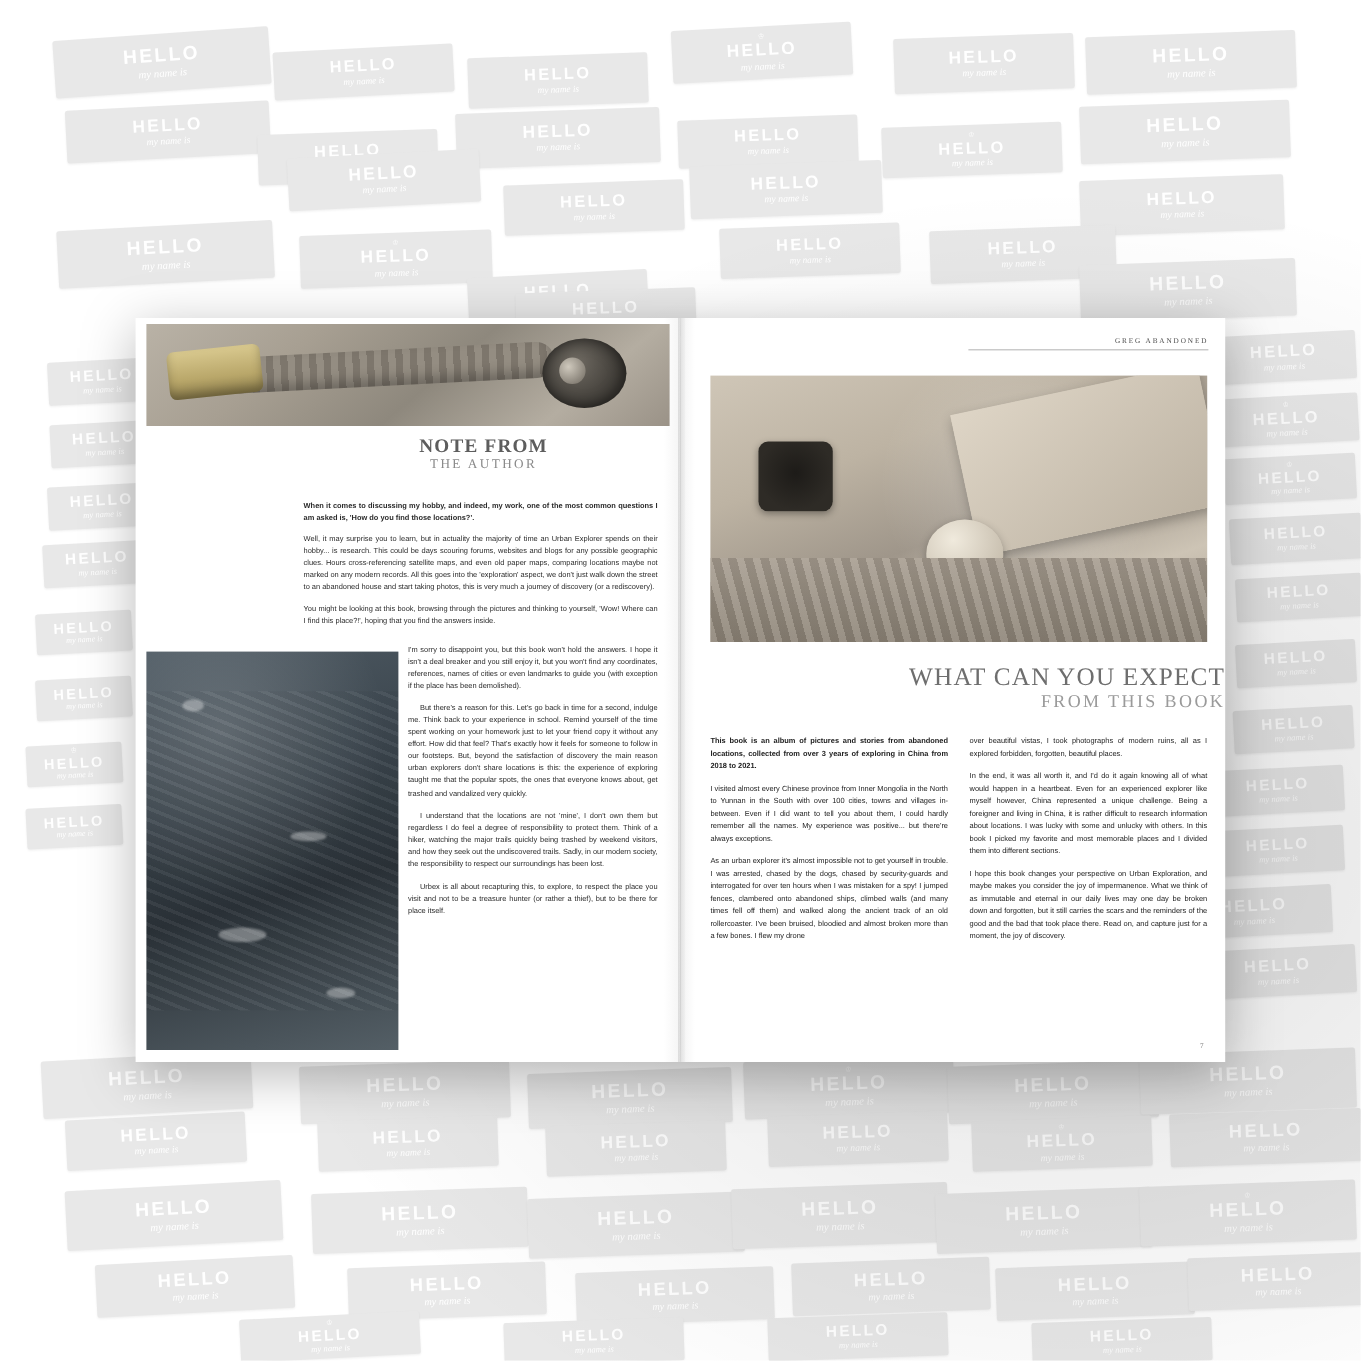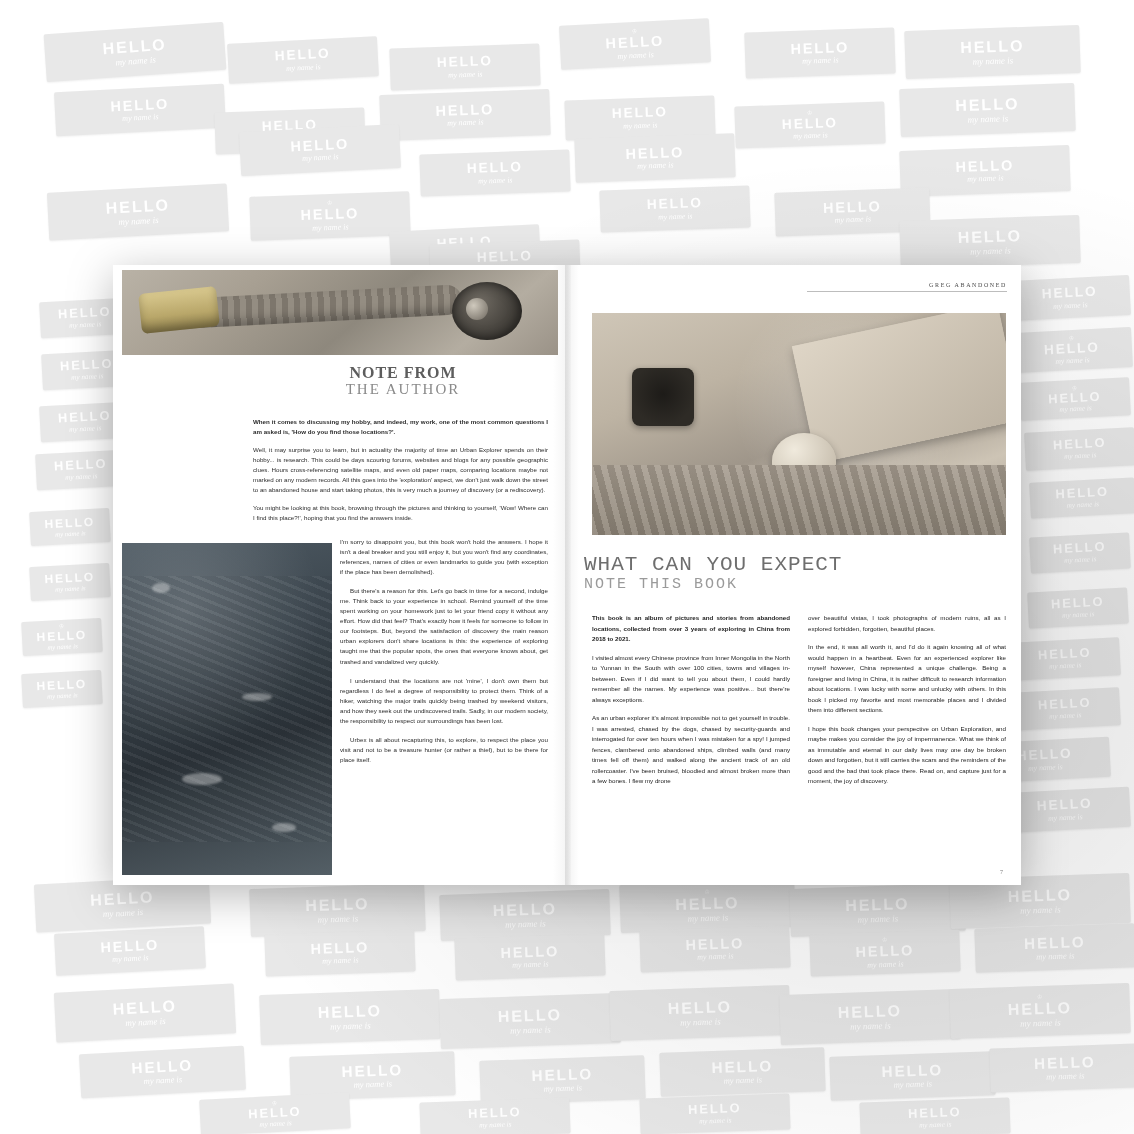--- a/index.html
+++ b/index.html
@@ -111,21 +111,21 @@
     position:absolute;background:rgba(255,255,255,.35);border-radius:50%;filter:blur(1px);
   }
 
   .lp-content{position:absolute;left:140px;top:100px;width:300px;}
   .title-note{
     text-align:center;color:#5d5d5d;
     font-family:"Liberation Serif", serif;
     line-height:1.05;
   }
   .title-note .l1{font-size:16px;letter-spacing:1px;font-weight:bold;}
-  .title-note .l2{font-size:15px;letter-spacing:2px;color:#8a8a8a;}
+  .title-note .l2{font-size:11px;letter-spacing:2px;color:#8a8a8a;}
 
   .lp-col1{
     position:absolute;left:140px;top:152px;width:295px;
     font-size:6.2px;line-height:1.62;color:#2b2b2b;text-align:justify;
   }
   .lp-col1 p{margin:0 0 8px 0;}
   .lp-col1 p.bold{font-weight:bold;}
   .lp-col2{
     position:absolute;left:227px;top:272px;width:208px;
     font-size:6.2px;line-height:1.62;color:#2b2b2b;text-align:justify;
@@ -164,22 +164,22 @@
     box-shadow:0 3px 8px rgba(0,0,0,.3);
   }
   .photo-right .rubble{
     position:absolute;left:0;bottom:0;width:100%;height:70px;
     background:
       repeating-linear-gradient(75deg, rgba(255,255,255,.10) 0 6px, rgba(0,0,0,.10) 6px 13px),
       linear-gradient(#a79d90,#8d8477);
   }
 
   .rp-title{
-    position:absolute;left:17px;top:288px;width:454px;text-align:left;
-    font-family:Liberation Mono, monospace;color:#6e6e6e;line-height:1.12;
+    position:absolute;left:0;top:288px;width:454px;text-align:right;
+    font-family:Liberation Serif, serif;color:#6e6e6e;line-height:1.12;
   }
   .rp-title .l1{font-size:21px;letter-spacing:1px;}
   .rp-title .l2{font-size:15px;letter-spacing:2px;color:#9a9a9a;}
 
   .rp-cols{
     position:absolute;left:25px;top:348px;width:414px;
     display:flex;gap:18px;
   }
   .rp-cols .col{width:198px;font-size:6.2px;line-height:1.7;color:#222;text-align:justify;}
   .rp-cols .col p{margin:0 0 8px 0;}
@@ -537,21 +537,21 @@
 
       <div class="photo-right">
         <div class="slab"></div>
         <div class="hole"></div>
         <div class="jar"></div>
         <div class="rubble"></div>
       </div>
 
       <div class="rp-title">
         <div class="l1">WHAT CAN YOU EXPECT</div>
-        <div class="l2">NOTE THIS BOOK</div>
+        <div class="l2">FROM THIS BOOK</div>
       </div>
 
       <div class="rp-cols">
         <div class="col">
           <p class="bold">This book is an album of pictures and stories from abandoned locations, collected from over 3 years of exploring in China from 2018 to 2021.</p>
           <p>I visited almost every Chinese province from Inner Mongolia in the North to Yunnan in the South with over 100 cities, towns and villages in-between. Even if I did want to tell you about them, I could hardly remember all the names. My experience was positive... but there're always exceptions.</p>
           <p>As an urban explorer it's almost impossible not to get yourself in trouble. I was arrested, chased by the dogs, chased by security-guards and interrogated for over ten hours when I was mistaken for a spy! I jumped fences, clambered onto abandoned ships, climbed walls (and many times fell off them) and walked along the ancient track of an old rollercoaster. I've been bruised, bloodied and almost broken more than a few bones. I flew my drone</p>
         </div>
         <div class="col">
           <p>over beautiful vistas, I took photographs of modern ruins, all as I explored forbidden, forgotten, beautiful places.</p>

